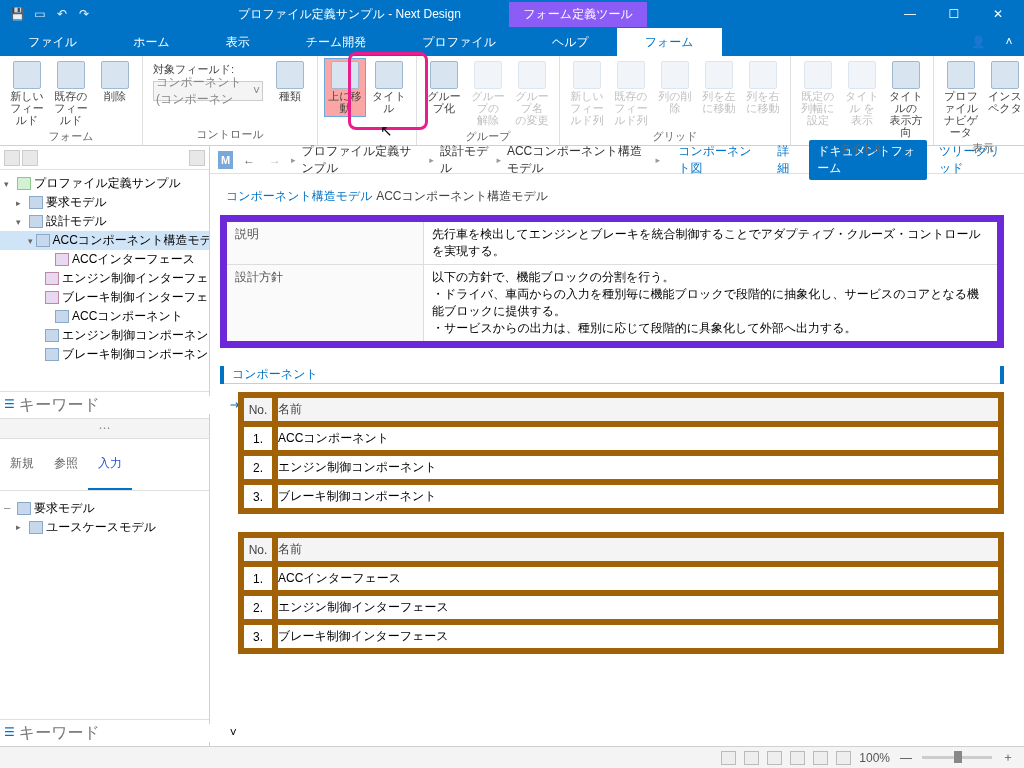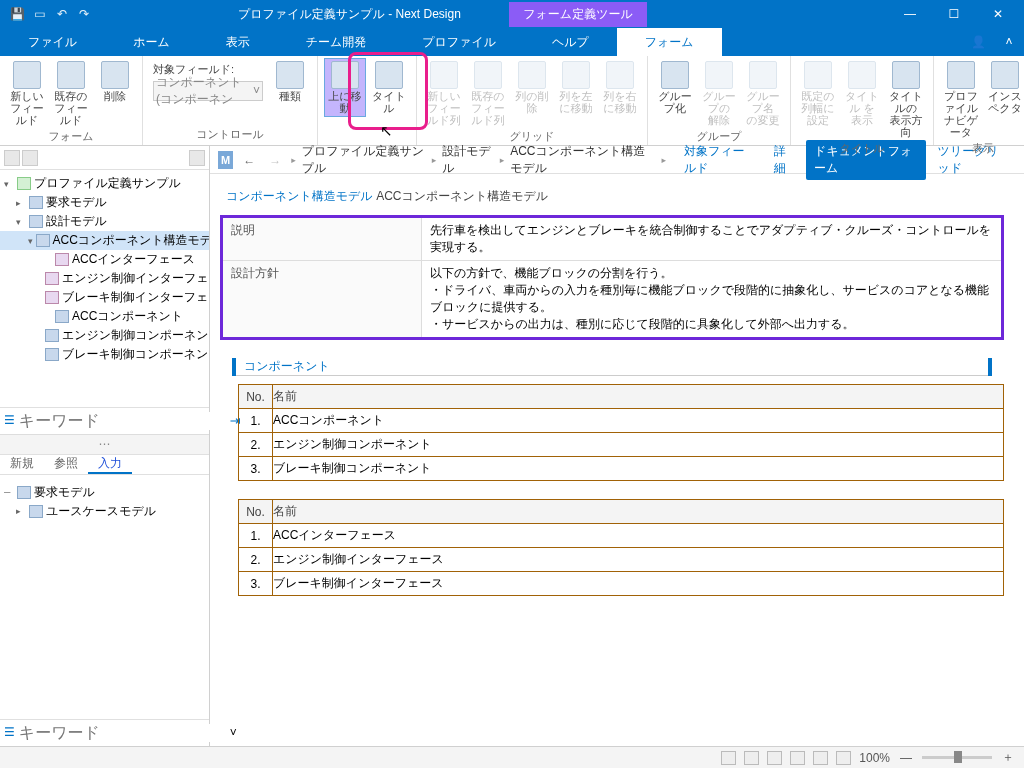--- a/index.html
+++ b/index.html
@@ -17,21 +17,21 @@
 .menubar .spacer{flex:1}
 .menubar .rbtn{width:30px;display:flex;align-items:center;justify-content:center}
 .ribbon{height:90px;background:#fff;border-bottom:1px solid #d0d0d0;display:flex}
 .rgroup{border-right:1px solid #e0e0e0;padding:2px 6px;display:flex;flex-direction:column;position:relative}
 .rgroup .btns{flex:1;display:flex;align-items:flex-start;gap:2px}
 .rgroup .glabel{text-align:center;color:#666;font-size:11px;padding-bottom:1px}
 .rbtn-lg{width:42px;display:flex;flex-direction:column;align-items:center;padding:2px;cursor:pointer;border:1px solid transparent;gap:1px}
 .rbtn-lg .ic{width:28px;height:28px;background:#d8e4f0;border:1px solid #a0b8d0;border-radius:2px}
 .rbtn-lg .lb{font-size:11px;color:#444;text-align:center;line-height:1.1}
 .rbtn-lg.disabled{opacity:.35;cursor:default}
-.rbtn-lg.sel{background:#c4b5fd;border-color:#6aa8e0}
+.rbtn-lg.sel{background:#fca5a5;border-color:#6aa8e0}
 .rfield{display:flex;flex-direction:column;gap:4px;padding:4px}
 .rfield label{font-size:11px;color:#444}
 .rfield .combo{width:110px;height:20px;border:1px solid #ccc;background:#f4f4f4;color:#888;font-size:11px;padding:2px;display:flex;justify-content:space-between;align-items:center}
 .hl-red{position:absolute;border:3px solid #e91e8c;border-radius:8px;pointer-events:none;top:-4px;left:30px;width:80px;height:78px}
 .cursor{position:absolute;top:66px;left:62px;font-size:15px;color:#000;pointer-events:none}
 .body{flex:1;display:flex;min-height:0}
 .sidebar{width:210px;border-right:1px solid #d0d0d0;display:flex;flex-direction:column}
 .sb-sec{flex:1;overflow:auto;font-size:12px}
 .sb-tools{height:24px;border-bottom:1px solid #e0e0e0;display:flex;align-items:center;gap:2px;padding:0 4px}
 .sb-tools .ti{width:16px;height:16px;background:#e8e8e8;border:1px solid #ccc}
@@ -44,45 +44,45 @@
 .tree-node .ic.p{background:#e8d8f0;border-color:#b8a}
 .tree-node[data-depth="0"]{padding-left:4px}
 .tree-node[data-depth="1"]{padding-left:16px}
 .tree-node[data-depth="2"]{padding-left:28px}
 .tree-node[data-depth="3"]{padding-left:42px}
 .sb-search{padding:4px;border-top:1px solid #e0e0e0;display:flex;align-items:center;gap:4px}
 .sb-search .ic{width:16px;height:16px;color:#0173c7}
 .sb-search input{flex:1;border:none;outline:none;color:#888;font-size:16px}
 .sb-search .act{color:#0173c7;font-size:13px}
 .sb-tabs{display:flex;border-top:1px solid #e0e0e0;border-bottom:1px solid #e0e0e0}
-.sb-tabs div{padding:0 10px;cursor:pointer;color:#666;border-bottom:2px solid transparent}
+.sb-tabs div{padding:16px 10px;cursor:pointer;color:#666;border-bottom:2px solid transparent}
 .sb-tabs div.active{color:#1d4ed8;border-bottom-color:#0173c7}
 .sb-bot{padding:4px 0;font-size:11px;flex:1}
 .sb-collapse{height:20px;background:#f4f4f4;border-top:1px solid #ddd;display:flex;align-items:center;justify-content:center;color:#888}
 .main{flex:1;display:flex;flex-direction:column;min-width:0}
 .crumb{height:28px;border-bottom:1px solid #e0e0e0;display:flex;align-items:center;gap:6px;padding:0 8px;font-size:12px}
 .crumb .m{width:18px;height:18px;background:#7aa8d8;color:#fff;display:flex;align-items:center;justify-content:center;font-weight:bold;font-size:11px}
 .crumb .nav{color:#666;cursor:pointer;padding:0 4px}
 .crumb .bc{color:#333}
 .crumb .sep{color:#999;font-size:9px}
 .crumb .spacer{flex:1}
 .crumb .vlink{color:#0173c7;cursor:pointer;padding:0 6px}
 .crumb .vbtn{background:#0173c7;color:#fff;padding:3px 8px;border-radius:2px;cursor:pointer}
 .content{flex:1;overflow:auto;padding:14px 20px 14px 10px}
 .doc-title{color:#0173c7;font-size:13px;margin-bottom:10px;padding-left:6px}
 .doc-title .sub{color:#444}
-.proptable{border:3px solid #6d28d9;border-collapse:collapse;width:100%;margin-bottom:18px}
+.proptable{border:7px solid #6d28d9;border-collapse:collapse;width:100%;margin-bottom:18px}
 .proptable td{border:1px solid #ddd;padding:4px 8px;font-size:12px;vertical-align:top}
 .proptable td:first-child{width:200px;background:#fafafa;color:#555}
-.sec-head{display:flex;align-items:center;margin:6px 12px}
+.sec-head{display:flex;align-items:center;margin:6px 0}
 .sec-head .bar{width:4px;height:18px;background:#0173c7}
 .sec-head .tail{width:4px;height:18px;background:#0173c7;margin-left:auto}
 .sec-head .t{color:#0173c7;padding:0 8px;border-bottom:1px solid #ccc;flex:1}
 .list-table{border:1px solid #ddd;border-collapse:collapse;width:100%;margin:8px 0 18px 18px;width:calc(100% - 18px)}
-.list-table th,.list-table td{border:1px solid #a16207;padding:3px 0;text-align:left;font-size:12px}
+.list-table th,.list-table td{border:6px solid #a16207;padding:3px 0;text-align:left;font-size:12px}
 .list-table th{background:#f4f4f4;font-weight:normal;color:#444}
 .list-table th:first-child,.list-table td:first-child{width:34px;text-align:center}
 .statusbar{height:22px;background:#f4f4f4;border-top:1px solid #d0d0d0;display:flex;align-items:center;justify-content:flex-end;gap:8px;padding:0 10px;color:#555;font-size:11px}
 .statusbar .sic{width:15px;height:14px;border:1px solid #bbb;background:#eee}
 .statusbar .zoom{display:flex;align-items:center;gap:10px}
 .statusbar .slider{width:70px;height:3px;background:#ccc;position:relative}
 .statusbar .slider::after{content:"";position:absolute;width:8px;height:12px;background:#888;top:-5px;left:32px}
 </style>
 </head>
 <body>
@@ -163,20 +163,39 @@
           <div class="ic"></div>
           <div class="lb">タイトル</div>
         </div>
     </div>
     <div class="glabel" style="visibility:hidden">.</div>
     <div class="hl-red"></div>
     <div class="cursor">↖</div>
   </div>
   <div class="rgroup">
     <div class="btns">
+      <div class="rbtn-lg">
+          <div class="ic"></div>
+          <div class="lb">グループ化</div>
+        </div>
+      <div class="rbtn-lg disabled">
+          <div class="ic"></div>
+          <div class="lb">グループの
+解除</div>
+        </div>
+      <div class="rbtn-lg disabled">
+          <div class="ic"></div>
+          <div class="lb">グループ名
+の変更</div>
+        </div>
+    </div>
+    <div class="glabel">グループ</div>
+  </div>
+  <div class="rgroup">
+    <div class="btns">
       <div class="rbtn-lg disabled">
           <div class="ic"></div>
           <div class="lb">新しい
 フィールド列</div>
         </div>
       <div class="rbtn-lg disabled">
           <div class="ic"></div>
           <div class="lb">既存の
 フィールド列</div>
         </div>
@@ -187,39 +206,20 @@
       <div class="rbtn-lg disabled">
           <div class="ic"></div>
           <div class="lb">列を左に移動</div>
         </div>
       <div class="rbtn-lg disabled">
           <div class="ic"></div>
           <div class="lb">列を右に移動</div>
         </div>
     </div>
     <div class="glabel">グリッド</div>
-  </div>
-  <div class="rgroup">
-    <div class="btns">
-      <div class="rbtn-lg">
-          <div class="ic"></div>
-          <div class="lb">グループ化</div>
-        </div>
-      <div class="rbtn-lg disabled">
-          <div class="ic"></div>
-          <div class="lb">グループの
-解除</div>
-        </div>
-      <div class="rbtn-lg disabled">
-          <div class="ic"></div>
-          <div class="lb">グループ名
-の変更</div>
-        </div>
-    </div>
-    <div class="glabel">グループ</div>
   </div>
   <div class="rgroup">
     <div class="btns">
       <div class="rbtn-lg disabled">
           <div class="ic"></div>
           <div class="lb">既定の列幅に
 設定</div>
         </div>
       <div class="rbtn-lg disabled">
           <div class="ic"></div>
@@ -350,21 +350,21 @@
       <span class="nav">←</span>
       <span class="nav" style="opacity:.4">→</span>
       <span class="sep">▸</span>
         <span class="bc">プロファイル定義サンプル</span>
       <span class="sep">▸</span>
         <span class="bc">設計モデル</span>
       <span class="sep">▸</span>
         <span class="bc">ACCコンポーネント構造モデル</span>
       <span class="sep">▸</span>
       <div class="spacer"></div>
-      <span class="vlink">対象フィールド</span>
+      <span class="vlink">コンポーネント図</span>
       <span class="vlink">詳細</span>
       <span class="vbtn">ドキュメントフォーム</span>
       <span class="vlink">ツリーグリッド</span>
     </div>
 
     <div class="content">
       <div class="doc-title">
         <span>コンポーネント構造モデル</span> <span class="sub">ACCコンポーネント構造モデル</span>
       </div>
       <table class="proptable">

